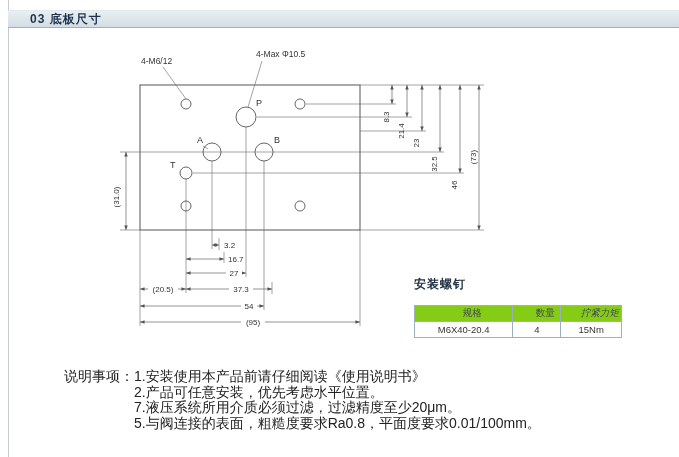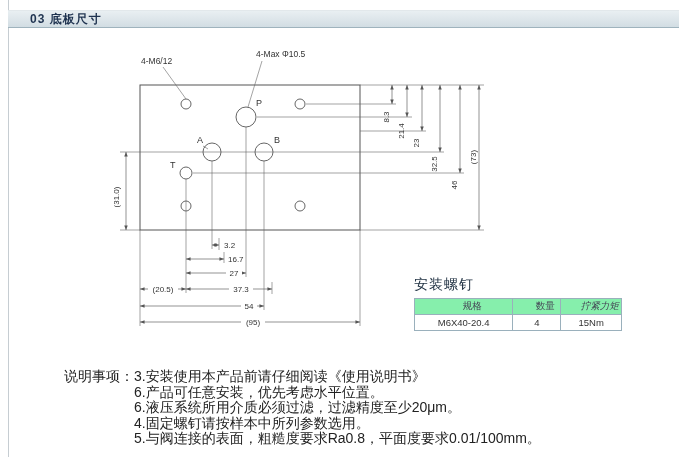--- a/index.html
+++ b/index.html
@@ -51,44 +51,44 @@
   }
   .dim-label { font-size: 8px; }
   .port-label { font-size: 9px; }
   .callout-label { font-size: 8.5px; }
   .screw-block {
     position: absolute;
     left: 414px; top: 276px;
     width: 208px;
   }
   .screw-title {
-    font-size: 14px;
-    font-weight: 400;
+    font-size: 12px;
+    font-weight: 700;
     color: #223344;
-    margin-bottom: 4px;
+    margin-bottom: 12px;
     letter-spacing: 1px;
   }
   table.screw-table {
     border-collapse: collapse;
     width: 100%;
     font-size: 9.5px;
     color: #333;
     table-layout: fixed;
   }
   table.screw-table th, table.screw-table td {
     border: 1px solid #9ab0bc;
     text-align: center;
     height: 15px;
     padding: 0 2px;
     font-weight: normal;
     overflow: hidden;
     white-space: nowrap;
   }
   table.screw-table th {
-    background: #86efac;
+    background: #84cc16;
     color: #445;
     padding-left: 19px;
   }
   .col-spec { width: 52%; }
   .col-qty  { width: 20%; }
   .col-torque { width: 28%; font-style: italic; }
   .notes {
     position: absolute;
     left: 64px; top: 369px;
     display: flex;
@@ -219,21 +219,20 @@
           <td>4</td>
           <td>15Nm</td>
         </tr>
       </tbody>
     </table>
   </div>
 
   <div class="notes">
     <span class="notes-label">说明事项：</span>
     <div class="notes-items">
-      <div>3.安装使用本产品前请仔细阅读《使用说明书》</div>
-      <div>6.产品可任意安装，优先考虑水平位置。</div>
-      <div>6.液压系统所用介质必须过滤，过滤精度至少20μm。</div>
-      <div>4.固定螺钉请按样本中所列参数选用。</div>
+      <div>1.安装使用本产品前请仔细阅读《使用说明书》</div>
+      <div>2.产品可任意安装，优先考虑水平位置。</div>
+      <div>7.液压系统所用介质必须过滤，过滤精度至少20μm。</div>
       <div>5.与阀连接的表面，粗糙度要求Ra0.8，平面度要求0.01/100mm。</div>
     </div>
   </div>
 
 </div>
 
 </body></html>

